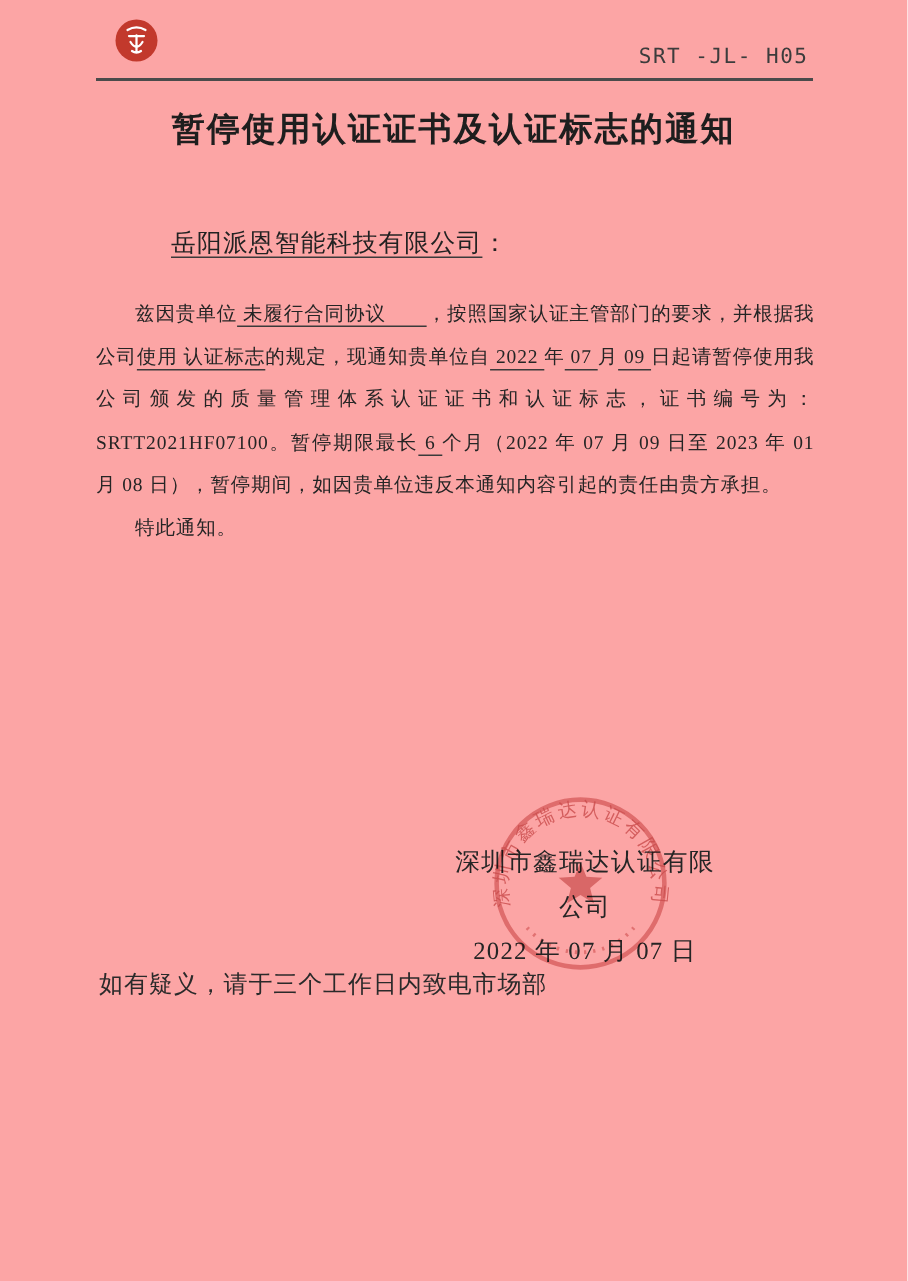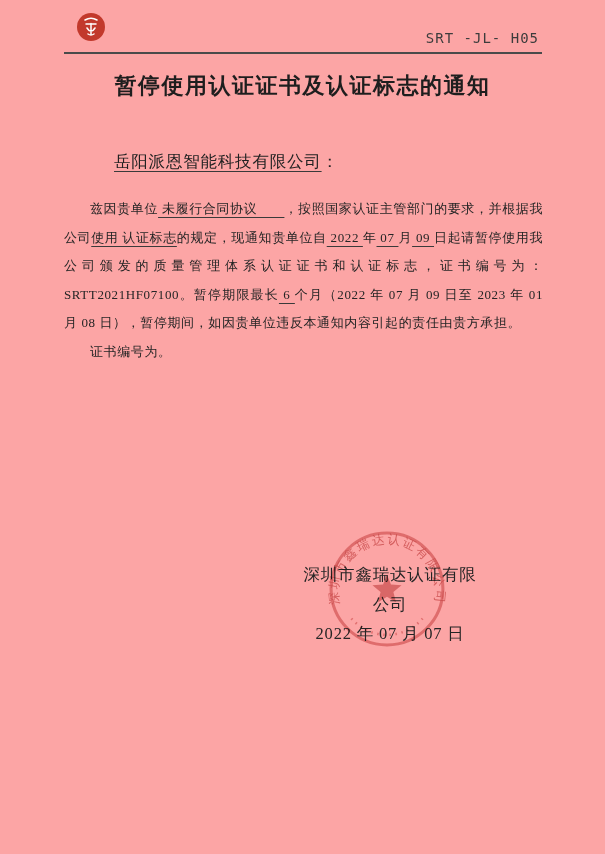--- a/index.html
+++ b/index.html
@@ -89,21 +89,21 @@
   <div class="head-rule"></div>
 
   <div class="title">暂停使用认证证书及认证标志的通知</div>
 
   <div class="addressee">
     <span class="u">岳阳派恩智能科技有限公司</span><span>：</span>
   </div>
 
   <div class="body-text">
     <p><span>兹因贵单位</span><span class="u"> 未履行合同协议　　</span><span>，按照国家认证主管部门的要求，并根据我公司</span><span class="u">使用 认证标志</span><span>的规定，现通知贵单位自</span><span class="u"> 2022 </span><span>年</span><span class="u"> 07 </span><span>月</span><span class="u"> 09 </span><span>日起请暂停使用我公司颁发的质量管理体系认证证书和认证标志，证书编号为：SRTT2021HF07100。暂停期限最长</span><span class="u"> 6 </span><span>个月（2022 年 07 月 09 日至 2023 年 01 月 08 日），暂停期间，如因贵单位违反本通知内容引起的责任由贵方承担。</span></p>
-    <p class="closing">证书编号为。</p>
+    <p class="closing">特此通知。</p>
   </div>
 
   <div class="signature">
     <div>深圳市鑫瑞达认证有限公司</div>
     <div>2022 年 07 月 07 日</div>
   </div>
 
   <span class="stamp">
     <svg width="122" height="122" viewBox="0 0 120 120">
       <circle cx="60" cy="60" r="55" fill="none" stroke="#c96060" stroke-width="3" opacity="0.65"></circle>
@@ -112,15 +112,16 @@
       </defs>
       <text font-size="12.5" fill="#c45c5c" opacity="0.8" letter-spacing="2" font-family="Liberation Serif, serif">
         <textPath href="#ringPath" startOffset="50%" text-anchor="middle">深圳市鑫瑞达认证有限公司</textPath>
       </text>
       <polygon points="60,46 63.9,55.5 74.3,56.2 66.3,62.9 68.8,73 60,67.5 51.2,73 53.7,62.9 45.7,56.2 56.1,55.5" fill="#c45c5c" opacity="0.7"></polygon>
       <path d="M 25 89 A 46 46 0 0 0 95 89" fill="none" stroke="#c96060" stroke-width="2.5" stroke-dasharray="1.5 4.5" opacity="0.6"></path>
     </svg>
   </span>
 
   <div class="footer">
+    <div>如有疑义，请于三个工作日内致电市场部</div>
   </div>
 
 </div>
 
 </body></html>

